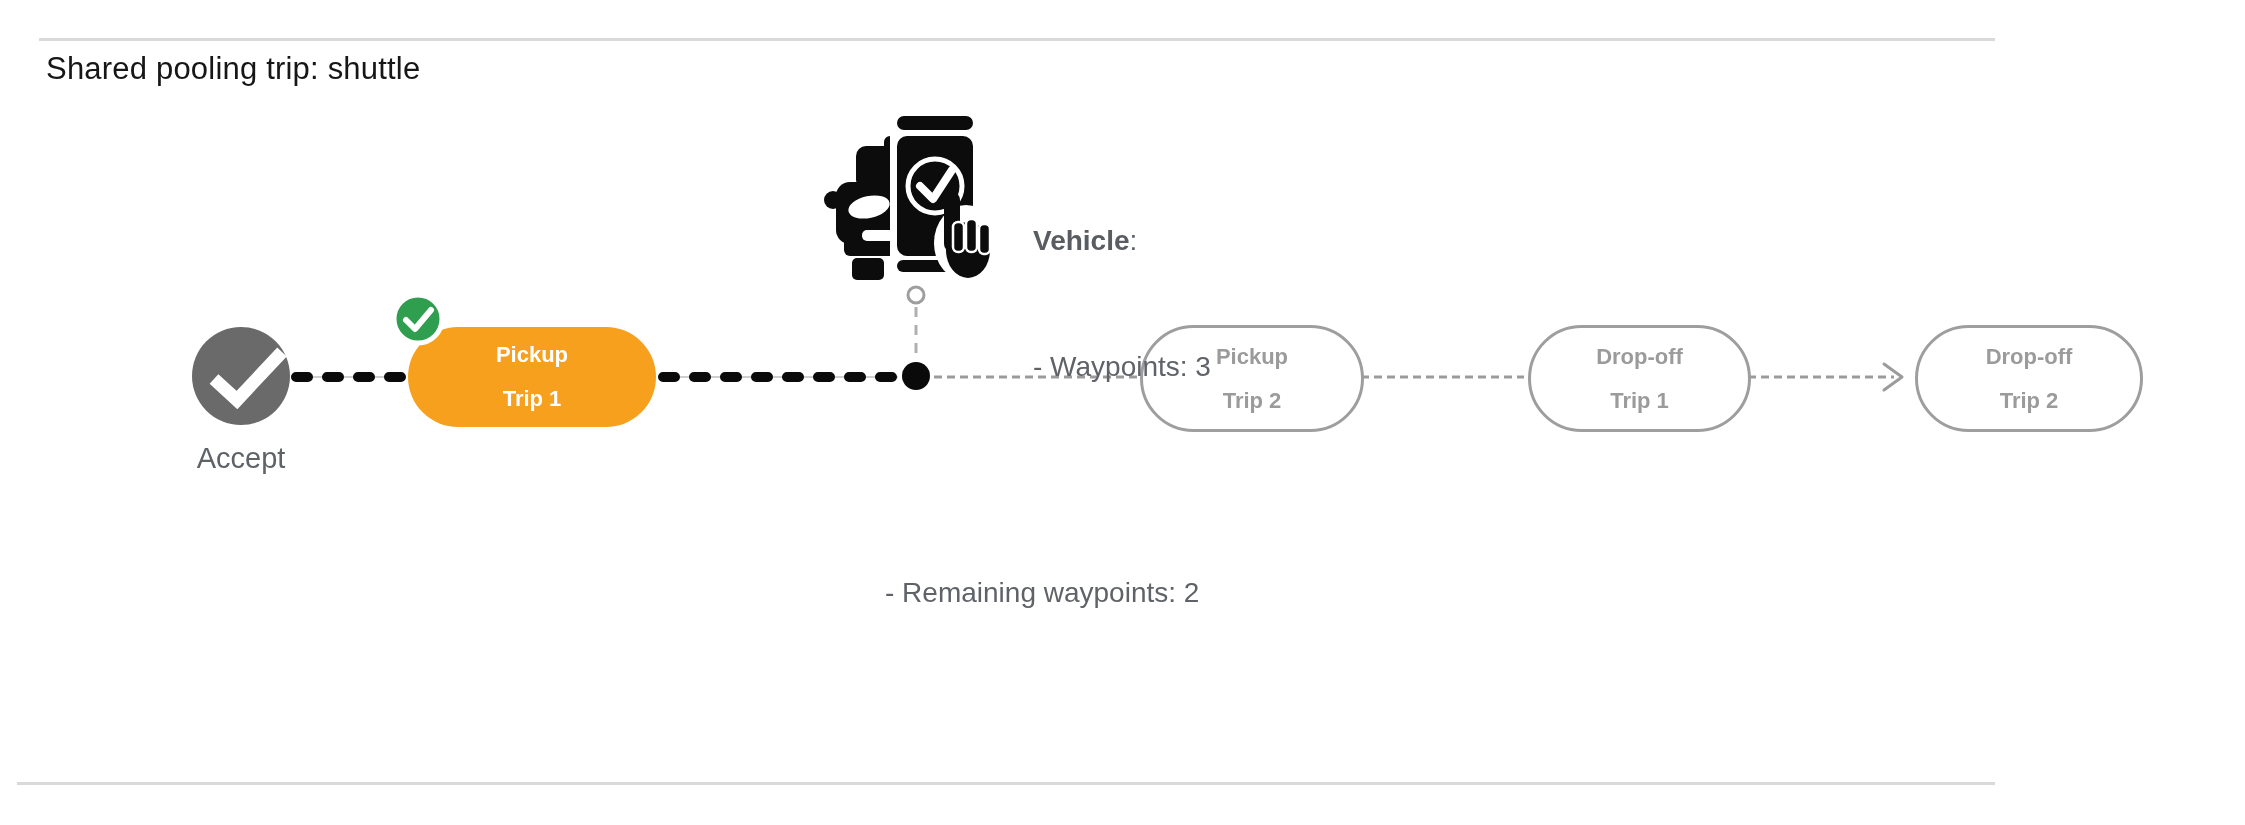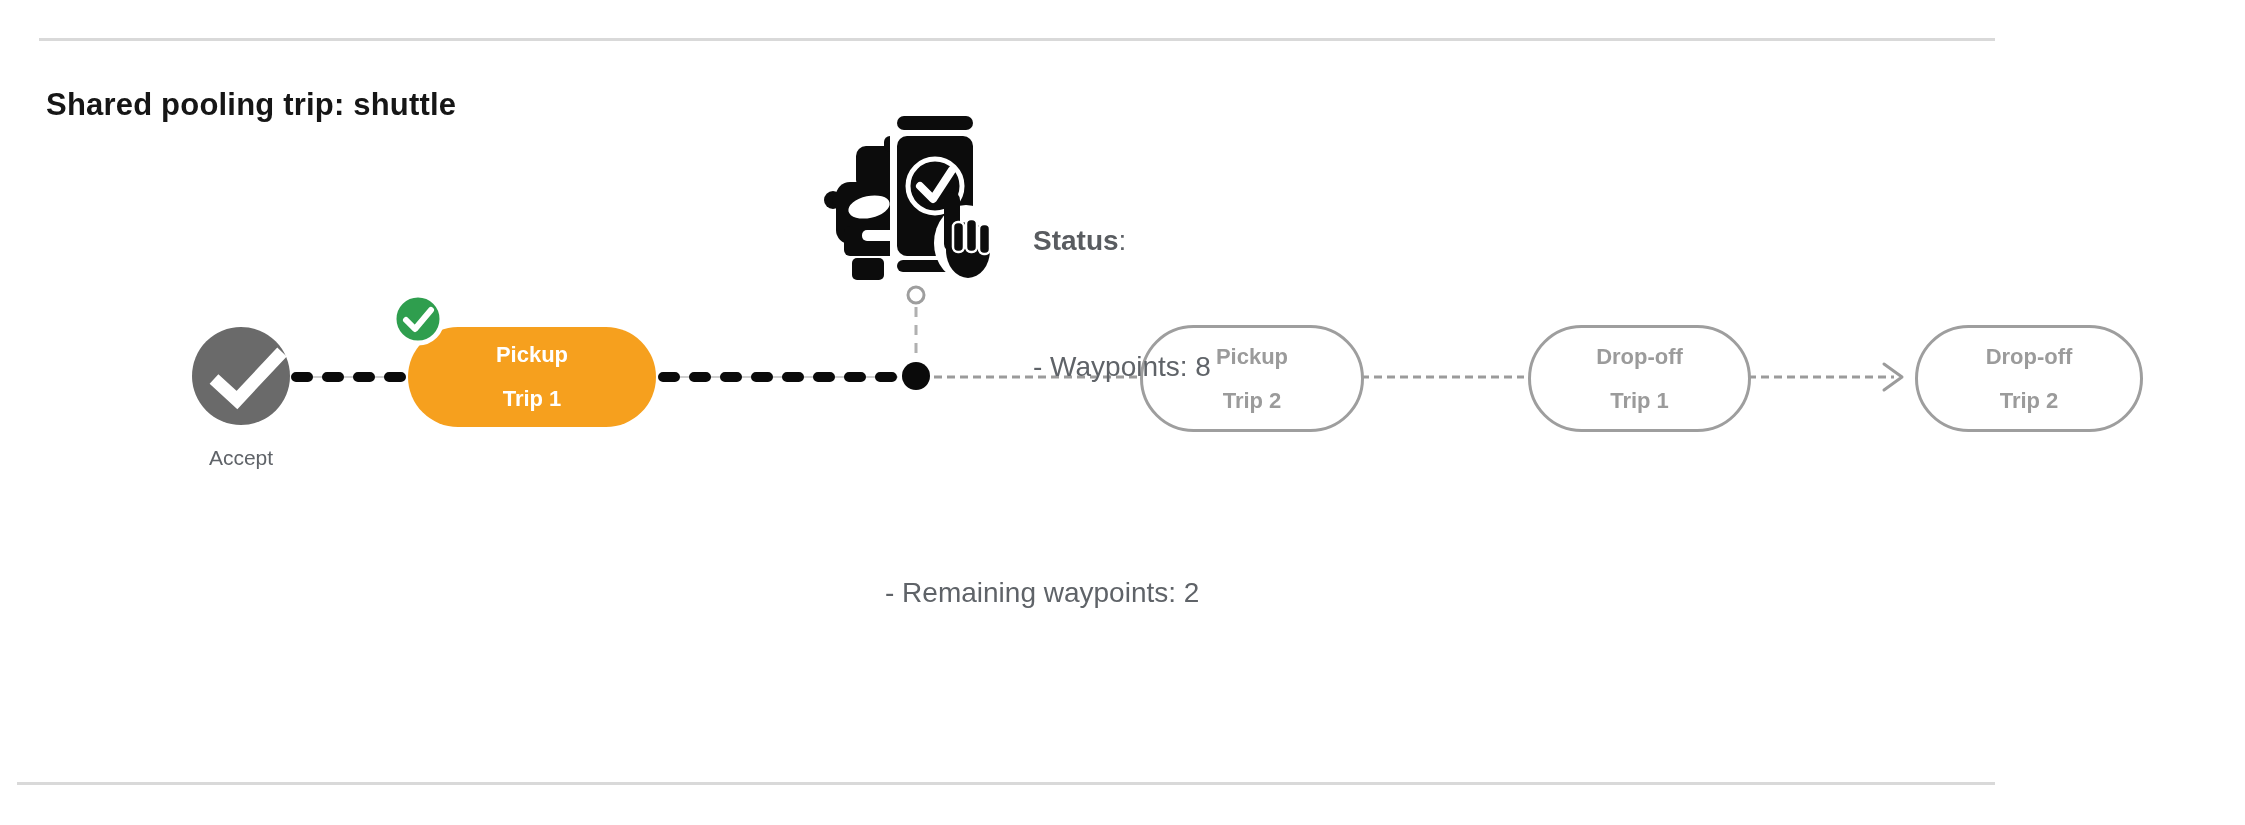--- a/index.html
+++ b/index.html
@@ -5,37 +5,37 @@
   html,body { margin:0; padding:0; background:#ffffff; }
   .stage {
     position:relative; width:2245px; height:825px; background:#ffffff;
     font-family:"Liberation Sans", sans-serif; overflow:hidden;
   }
   .divider { position:absolute; height:3px; background:#d9d9d9; }
   .divider.top { left:39px; top:38px; width:1956px; }
   .divider.bottom { left:17px; top:782px; width:1978px; }
   .page-title {
     position:absolute; left:46px; top:50px; font-size:31px; line-height:38px;
-    font-weight:bold; color:#161616; letter-spacing:0.2px;margin-top:36px;
+    font-weight:normal; color:#161616; letter-spacing:0.2px;
   }
   .gfx { position:absolute; left:0; top:0; z-index:1; }
   .badge-svg { position:absolute; left:390px; top:291px; z-index:3; }
   .pill {
     position:absolute; z-index:2; border-radius:56px;
     display:flex; flex-direction:column; align-items:center; justify-content:center;
     text-align:left; font-weight:bold; font-size:22px; line-height:44px;
   }
   .pill.active { background:#F6A01E; color:#ffffff; left:408px; top:327px; width:248px; height:100px; }
   .pill.future { background:#ffffff; border:3px solid #9e9e9e; color:#9b9b9b; }
   .pill.f1 { left:1140px; top:325px; width:218px; height:101px; }
   .pill.f2 { left:1528px; top:325px; width:217px; height:101px; }
   .pill.f3 { left:1915px; top:325px; width:222px; height:101px; }
   .node-label {
     position:absolute; left:101px; top:441px; width:280px; z-index:2;
-    text-align:center; color:#5f6368; font-size:21px; line-height:34px;
+    text-align:center; color:#5f6368; font-size:29px; line-height:34px;
   }
   .vehicle-info {
     position:absolute; left:1033px; top:136px; z-index:2;
     color:#5f6368; font-size:28px; line-height:42px; white-space:pre-wrap;
   }
   .trip-info {
     position:absolute; left:885px; top:488px; z-index:2;
     color:#5f6368; font-size:28px; line-height:42px; white-space:pre-wrap;
   }
   .hd { font-weight:bold; color:#595c60; }
@@ -131,22 +131,22 @@
   <svg class="badge-svg" width="56" height="56" viewBox="0 0 56 56">
     <circle cx="28" cy="28" r="24" fill="#2f9e4e" stroke="#ffffff" stroke-width="5"></circle>
     <polyline points="16,29 25,38 41,19" fill="none" stroke="#ffffff" stroke-width="6" stroke-linecap="round" stroke-linejoin="round"></polyline>
   </svg>
 
   <div class="node-label">
     <div>Accept</div>
   </div>
 
   <div class="vehicle-info">
-    <div><span class="hd">Status</span><span>:</span></div>
-    <div>- Waypoints: 8</div>
+    <div><span class="hd">Vehicle</span><span>:</span></div>
+    <div>- Waypoints: 3</div>
   </div>
 
   <div class="trip-info">
     <div>- Remaining waypoints: 2</div>
     
     
     
   </div>
 
 </div>

